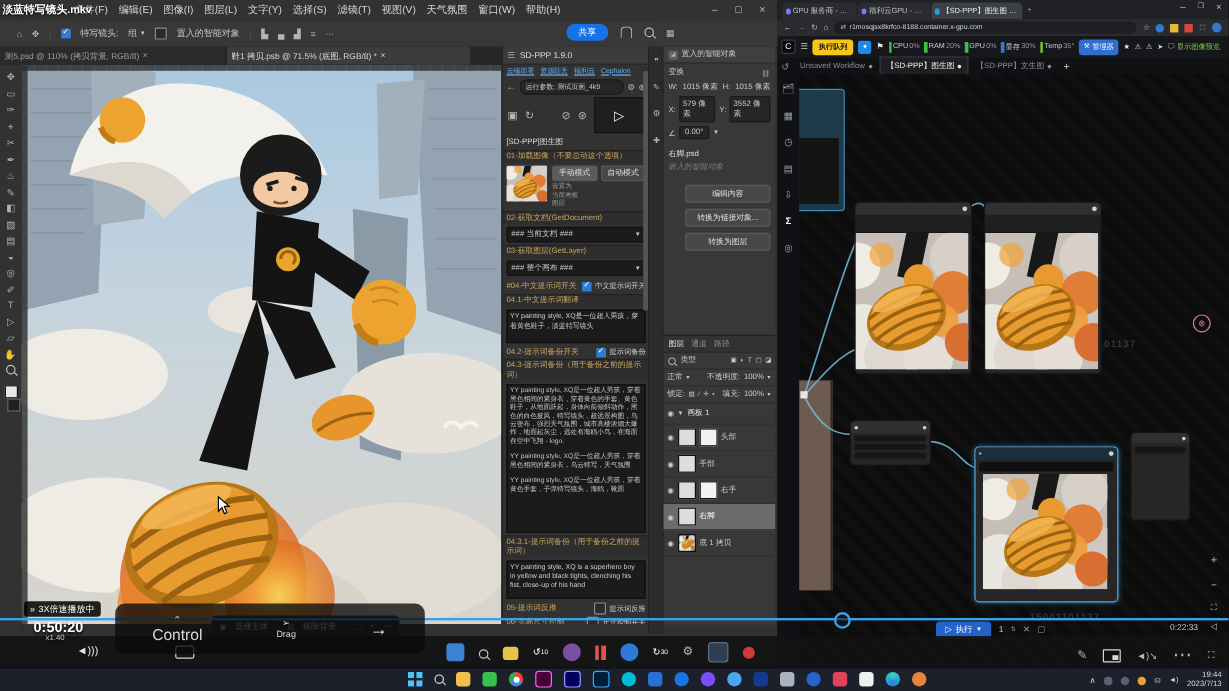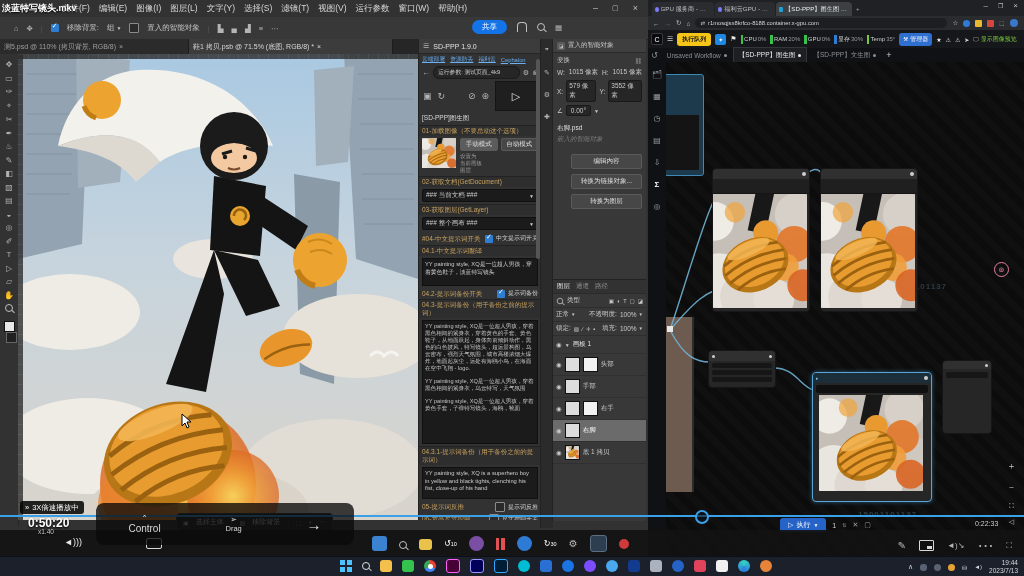--- a/index.html
+++ b/index.html
@@ -62,37 +62,37 @@
     <div class="abs row" style="left:0;top:0;width:549px;height:17px;background:#323232;border-bottom:1px solid #262626;">
       <div class="row" style="margin-left:62px;gap:9px;font-size:8.5px;color:#d6d6d6;">
         <span>文件(F)</span>
         <span>编辑(E)</span>
         <span>图像(I)</span>
         <span>图层(L)</span>
         <span>文字(Y)</span>
         <span>选择(S)</span>
         <span>滤镜(T)</span>
         <span>视图(V)</span>
-        <span>运行参数</span>
+        <span>天气氛围</span>
         <span>窗口(W)</span>
         <span>帮助(H)</span>
       </div>
     </div>
     <div class="abs row" style="right:10px;top:0;height:16px;gap:14px;font-size:9px;color:#bdbdbd;">
       <span>–</span>
       <span style="font-size:7px;">▢</span>
       <span>×</span>
     </div>
 
     <div class="abs row" style="left:0;top:17px;width:648px;height:22px;background:#383838;border-bottom:1px solid #262626;gap:8px;padding-left:14px;font-size:7.5px;color:#c5c5c5;">
       <span class="ico">⌂</span>
       <span class="ico">✥</span>
       <span style="color:#555;">|</span>
       <span class="cb"></span>
-      <span>移除背景:</span>
+      <span>特写镜头:</span>
       <span class="row" style="gap:2px;">
           <span>组</span>
           <span style="font-size:5px;">▼</span>
         </span>
       <span class="cb-off"></span>
       <span>置入的智能对象</span>
       <span style="color:#555;">|</span>
       <span class="ico">▙</span>
       <span class="ico">▄</span>
       <span class="ico">▟</span>
@@ -681,21 +681,21 @@
   </div>
 
   <div class="abs" style="left:28px;top:516px;font-size:12px;font-weight:bold;color:#fff;text-shadow:0 1px 2px #000;z-index:42;">0:50:20</div>
   <div class="abs" style="left:38px;top:528px;font-size:6.5px;color:#c9c9c9;text-shadow:0 1px 2px #000;z-index:42;">x1.40</div>
 
   <div class="abs" style="left:975px;top:520px;font-size:7px;color:#cfcfcf;text-shadow:0 1px 2px #000;z-index:42;">0:22:33</div>
 
   <div class="abs row" style="left:96px;top:503px;width:258px;height:42px;background:rgba(10,10,10,.78);border-radius:8px;z-index:42;justify-content:space-around;color:#d9d9d9;">
     <div style="text-align:center;">
       <div style="font-size:8px;line-height:9px;">⌃</div>
-      <div style="font-size:10px;">Control</div>
+      <div style="font-size:13px;">Control</div>
     </div>
     <div style="text-align:center;">
       <div style="font-size:8px;line-height:9px;">➢</div>
       <div style="font-size:7.5px;">Drag</div>
     </div>
     <div style="font-size:15px;color:#e8e8e8;">→</div>
   </div>
 
   <div class="abs" style="left:0;top:530px;width:1024px;height:26px;background:rgba(18,18,18,.92);z-index:38;">
     <span class="abs ico" style="left:64px;top:7px;font-size:9px;color:#e8e8e8;">◄)))</span>

